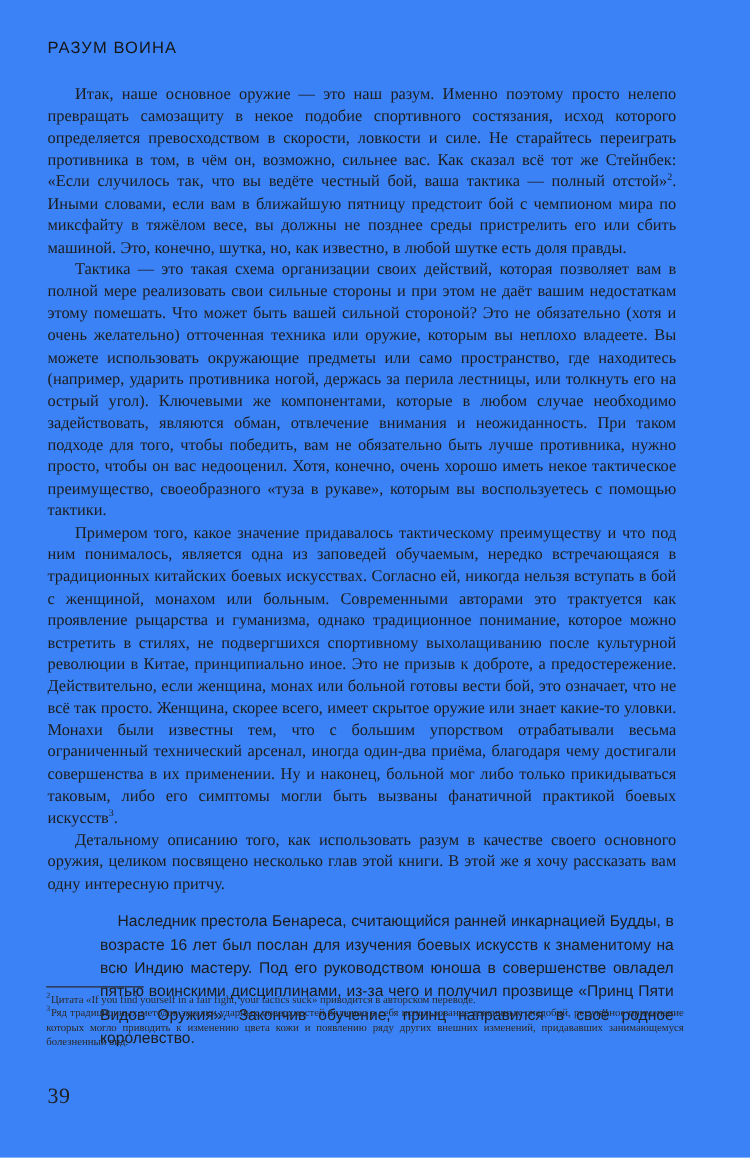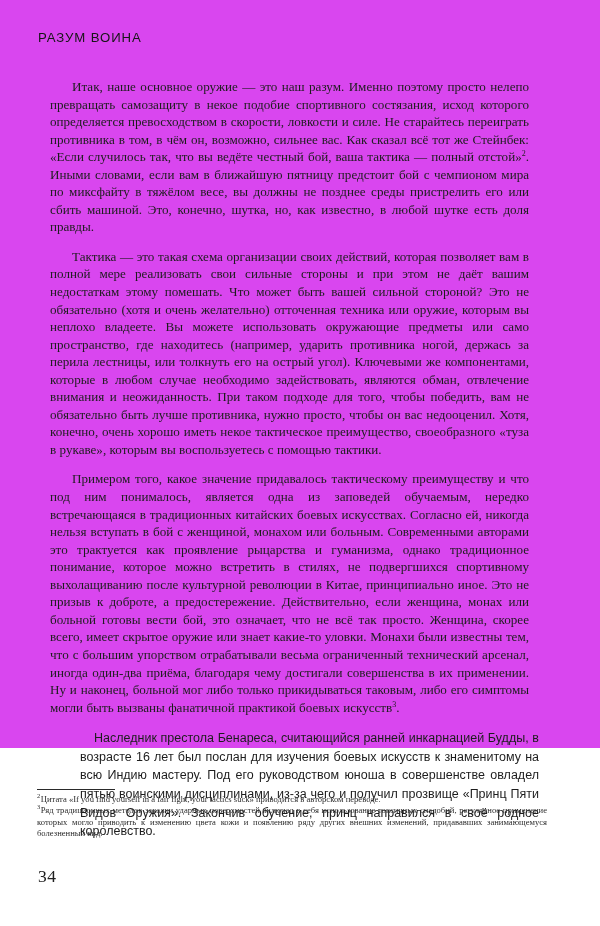--- a/index.html
+++ b/index.html
@@ -13,23 +13,23 @@
     height: 926px;
     overflow: hidden;
     font-family: "Liberation Serif", "DejaVu Serif", serif;
     color: #1a1a1a;
     -webkit-font-smoothing: antialiased;
   }
 
   .page {
     position: relative;
     width: 600px;
-    height: 748px;
+    height: 926px;
     box-sizing: border-box;
-    background: #d946ef;
+    background: #3b82f6;
   }
 
   
   .running-head {
     position: absolute;
     left: 38px;
     top: 30px;
     font-family: "Liberation Sans", "DejaVu Sans", sans-serif;
     font-size: 13.2px;
     letter-spacing: 0.9px;
@@ -40,21 +40,21 @@
 
   
   .text-column {
     position: absolute;
     left: 38px;
     top: 66px;
     width: 503px;
   }
 
   p.body-par {
-    margin: 12px;
+    margin: 0;
     text-align: justify;
     text-justify: inter-word;
     font-family: "Liberation Serif", "DejaVu Serif", serif;
     font-size: 13.1px;
     line-height: 17.55px;
     text-indent: 22px;
     color: #1d1d1d;
     hyphens: manual;
     word-spacing: 0.1px;
   }
@@ -131,30 +131,31 @@
   <div class="running-head">РАЗУМ ВОИНА</div>
 
   <div class="text-column">
 
     <p class="body-par"><span>Итак, наше основное оружие — это наш разум. Именно поэтому просто нелепо превращать самозащиту в некое подобие спортивного состязания, исход которого определяется превосходством в скорости, ловкости и силе. Не старайтесь переиграть противника в том, в чём он, возможно, сильнее вас. Как сказал всё тот же Стейнбек: «Если случилось так, что вы ведёте честный бой, ваша тактика — полный отстой»</span><sup class="fn">2</sup><span>. Иными словами, если вам в ближайшую пятницу предстоит бой с чемпионом мира по миксфайту в тяжёлом весе, вы должны не позднее среды пристрелить его или сбить машиной. Это, конечно, шутка, но, как известно, в любой шутке есть доля правды.</span></p>
 
     <p class="body-par"><span>Тактика — это такая схема организации своих действий, которая позволяет вам в полной мере реализовать свои сильные стороны и при этом не даёт вашим недостаткам этому помешать. Что может быть вашей сильной стороной? Это не обязательно (хотя и очень желательно) отточенная техника или оружие, которым вы неплохо владеете. Вы можете использовать окружающие предметы или само пространство, где находитесь (например, ударить противника ногой, держась за перила лестницы, или толкнуть его на острый угол). Ключевыми же компонентами, которые в любом случае необходимо задействовать, являются обман, отвлечение внимания и неожиданность. При таком подходе для того, чтобы победить, вам не обязательно быть лучше противника, нужно просто, чтобы он вас недооценил. Хотя, конечно, очень хорошо иметь некое тактическое преимущество, своеобразного «туза в рукаве», которым вы воспользуетесь с помощью тактики.</span></p>
 
     <p class="body-par"><span>Примером того, какое значение придавалось тактическому преимуществу и что под ним понималось, является одна из заповедей обучаемым, нередко встречающаяся в традиционных китайских боевых искусствах. Согласно ей, никогда нельзя вступать в бой с женщиной, монахом или больным. Современными авторами это трактуется как проявление рыцарства и гуманизма, однако традиционное понимание, которое можно встретить в стилях, не подвергшихся спортивному выхолащиванию после культурной революции в Китае, принципиально иное. Это не призыв к доброте, а предостережение. Действительно, если женщина, монах или больной готовы вести бой, это означает, что не всё так просто. Женщина, скорее всего, имеет скрытое оружие или знает какие-то уловки. Монахи были известны тем, что с большим упорством отрабатывали весьма ограниченный технический арсенал, иногда один-два приёма, благодаря чему достигали совершенства в их применении. Ну и наконец, больной мог либо только прикидываться таковым, либо его симптомы могли быть вызваны фанатичной практикой боевых искусств</span><sup class="fn">3</sup><span>.</span></p>
 
+    <p class="body-par"><span>Детальному описанию того, как использовать разум в качестве своего основного оружия, целиком посвящено несколько глав этой книги. В этой же я хочу рассказать вам одну интересную притчу.</span></p>
 
     <div class="parable">
       <p>Наследник престола Бенареса, считающийся ранней инкарнацией Будды, в возрасте 16 лет был послан для изучения боевых искусств к знаменитому на всю Индию мастеру. Под его руководством юноша в совершенстве овладел пятью воинскими дисциплинами, из-за чего и получил прозвище «Принц Пяти Видов Оружия». Закончив обучение, принц направился в своё родное королевство.</p>
     </div>
 
   </div>
 
   <div class="footnotes">
     <div class="footnote-rule"></div>
 
     <p><sup class="fnmark">2</sup><span>Цитата «If you find yourself in a fair fight, your tactics suck» приводится в авторском переводе.</span></p>
 
     <p><sup class="fnmark">3</sup><span>Ряд традиционных методов закалки ударных поверхностей включал в себя использование токсичных снадобий, регулярное применение которых могло приводить к изменению цвета кожи и появлению ряду других внешних изменений, придававших занимающемуся болезненный вид.</span></p>
   </div>
 
-  <div class="folio">34</div>
+  <div class="folio">39</div>
 
 </div>
 
 </body></html>

